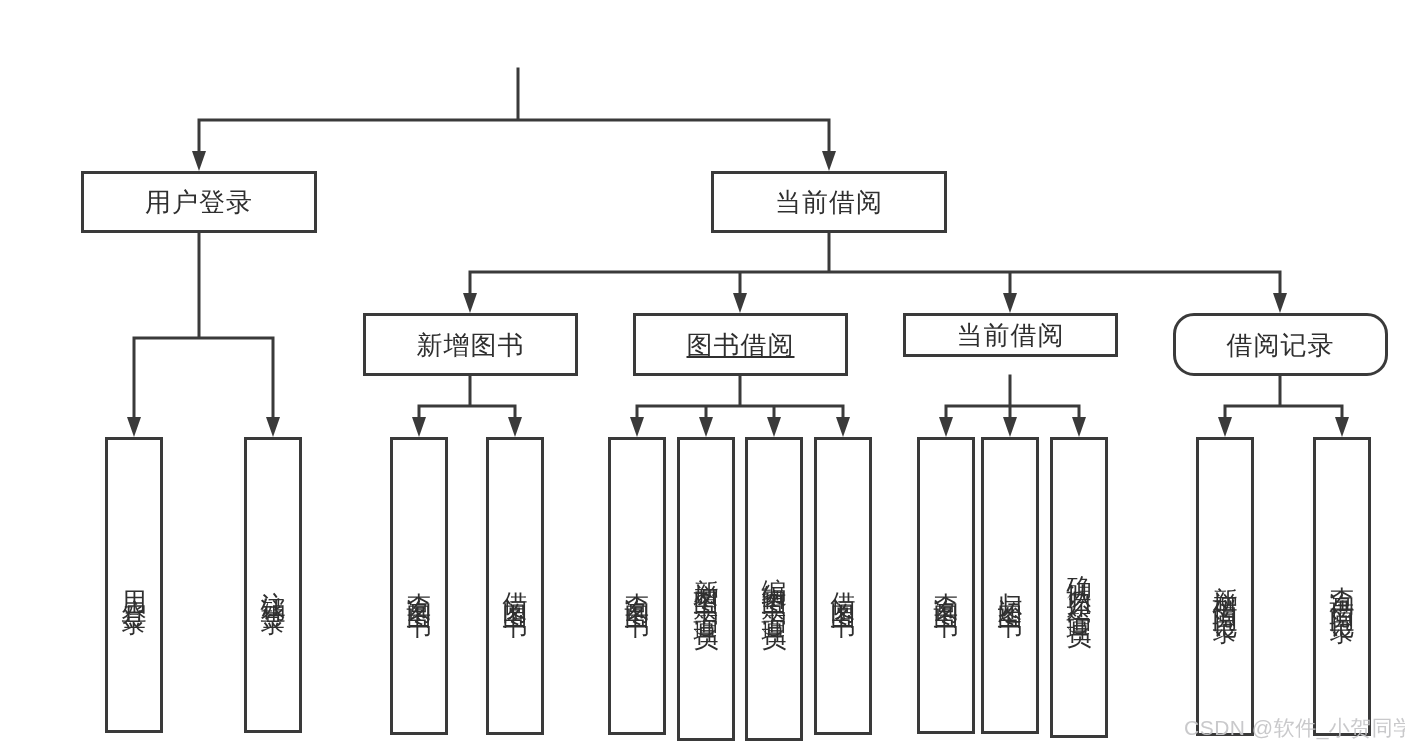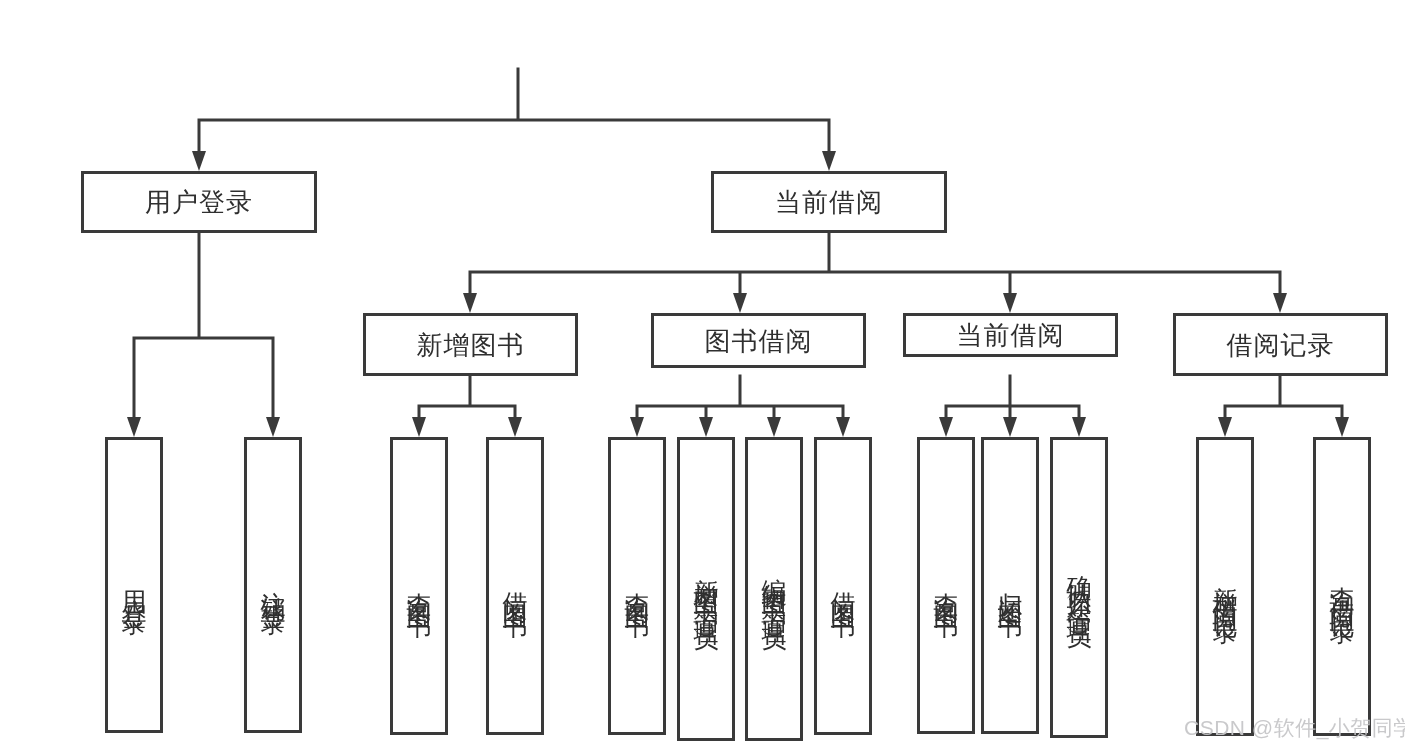--- a/index.html
+++ b/index.html
@@ -109,27 +109,27 @@
   <div class="node h" style="left:81px; top:171px; width:236px; height:62px;">
     <span>用户登录</span>
   </div>
   <div class="node h" style="left:711px; top:171px; width:236px; height:62px;">
     <span>当前借阅</span>
   </div>
 
   <div class="node h" style="left:363px; top:313px; width:215px; height:63px;">
     <span>新增图书</span>
   </div>
-  <div class="node h" style="left:651px; top:313px; width:215px; height:55px;">
+  <div class="node h" style="left:633px; top:313px; width:215px; height:63px;text-decoration:underline;">
     <span>图书借阅</span>
   </div>
   <div class="node h" style="left:903px; top:313px; width:215px; height:44px;">
     <span>当前借阅</span>
   </div>
-  <div class="node h" style="left:1173px; top:313px; width:215px; height:63px;">
+  <div class="node h" style="left:1173px; top:313px; width:215px; height:63px;border-radius:21px;">
     <span>借阅记录</span>
   </div>
 
   <div class="node v" style="left:105px; top:437px; width:58px; height:296px;">
     <span>用户登录</span>
   </div>
   <div class="node v" style="left:244px; top:437px; width:58px; height:296px;">
     <span>注销登录</span>
   </div>
 

